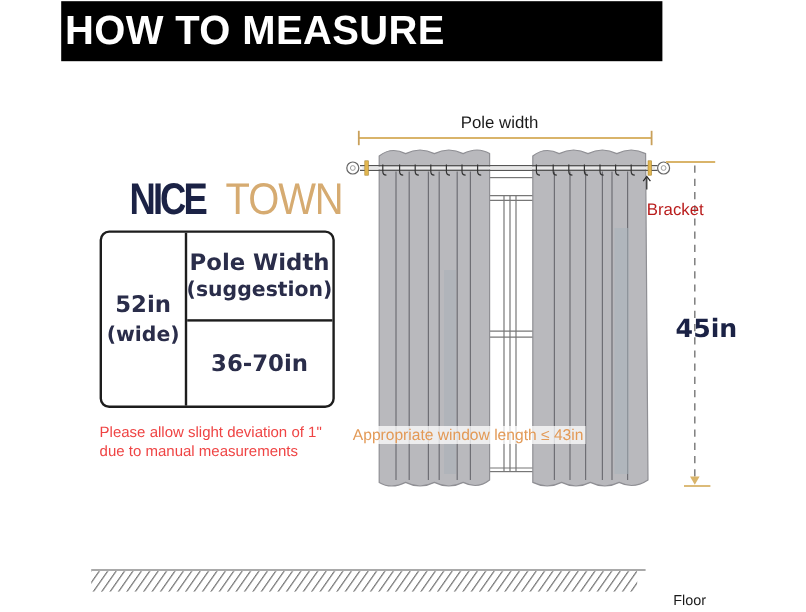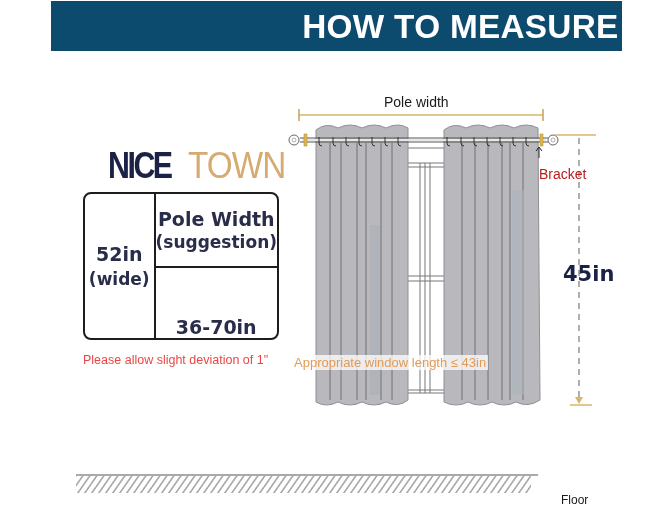--- a/index.html
+++ b/index.html
@@ -1,26 +1,26 @@
 <!DOCTYPE html>
 <html><head>
   <meta charset="utf-8">
   <style>
     * { box-sizing: border-box; margin: 0; padding: 0; }
     body { width: 672px; height: 510px; background: #ffffff; position: relative; overflow: hidden; font-family: "Liberation Sans", sans-serif; }
-    .banner { position: absolute; left: 51px; top: 1px; width: 571px; height: 50px; background: #0c4a6e; display: flex; align-items: center; justify-content: flex-end; }
+    .banner { position: absolute; left: 51px; top: 1px; width: 501px; height: 50px; background: #000000; display: flex; align-items: center; justify-content: flex-start; }
     .banner-title { color: #ffffff; font-weight: bold; font-size: 34px; letter-spacing: 0.3px; font-family: "Liberation Sans", sans-serif; transform: scaleX(0.98); }
     .logo { position: absolute; left: 108px; top: 146px; height: 40px; display: flex; align-items: baseline; font-size: 37px; line-height: 40px; }
     .logo-nice { color: #1b2245; font-weight: bold; letter-spacing: -3px; font-family: "Liberation Sans", sans-serif; transform: scaleX(0.82); transform-origin: left; display: inline-block; width: 80px; }
     .logo-town { color: #d6ab71; font-weight: normal; font-family: "Liberation Sans", sans-serif; transform: scaleX(0.9); transform-origin: left; display: inline-block; letter-spacing: -1px; }
     .spec-table { position: absolute; left: 83px; top: 192px; width: 196px; height: 148px; border: 2px solid #1d1d1d; border-radius: 8px; display: flex; }
     .spec-left { width: 89px; border-right: 2px solid #1d1d1d; display: flex; flex-direction: column; align-items: center; justify-content: center; }
     .spec-right { flex: 1; display: flex; flex-direction: column; }
     .spec-right-top { height: 74px; border-bottom: 2px solid #1d1d1d; display: flex; flex-direction: column; align-items: center; justify-content: center; }
-    .spec-right-bottom { flex: 1; display: flex; align-items: flex-end; justify-content: center; }
+    .spec-right-bottom { flex: 1; display: flex; align-items: center; justify-content: center; }
     .big { color: #2a2d4a; font-weight: bold; font-size: 19px; font-family: "DejaVu Sans", sans-serif; }
     .small { color: #2a2d4a; font-weight: bold; font-size: 17px; font-family: "DejaVu Sans", sans-serif; margin-top: 4px; }
     .note { position: absolute; left: 83px; top: 352px; font-size: 12.5px; color: #ef4444; line-height: 16px; font-family: "Liberation Sans", sans-serif; }
     .diagram { position: absolute; left: 0; top: 0; width: 672px; height: 510px; }
     .pole-width-label { position: absolute; left: 384px; top: 94px; font-size: 14px; color: #1a1a1a; font-family: "Liberation Sans", sans-serif; }
     .bracket-label { position: absolute; left: 539px; top: 166px; font-size: 14px; color: #b91c1c; font-family: "Liberation Sans", sans-serif; }
     .height-label { position: absolute; left: 563px; top: 262px; font-size: 21px; font-weight: bold; color: #1b2245; font-family: "DejaVu Sans", sans-serif; }
     .window-length-label { position: absolute; left: 292px; top: 355px; font-size: 13px; color: #e39a57; font-family: "Liberation Sans", sans-serif; background: rgba(255,255,255,0.75); padding: 0 2px; }
     .floor-label { position: absolute; left: 561px; top: 493px; font-size: 12px; color: #1a1a1a; font-family: "Liberation Sans", sans-serif; }
   </style>
@@ -47,20 +47,21 @@
       <span class="small" style="margin-top:2px">(suggestion)</span>
     </div>
     <div class="spec-right-bottom">
       <span class="big">36-70in</span>
     </div>
   </div>
 </div>
 
 <div class="note">
   <div>Please allow slight deviation of 1"</div>
+  <div>due to manual measurements</div>
 </div>
 
 <svg class="diagram" width="672" height="510" viewBox="0 0 672 510">
   <defs>
     <pattern id="hatch" width="7" height="20" patternUnits="userSpaceOnUse" patternTransform="skewX(-35)">
       <line x1="3" y1="0" x2="3" y2="20" stroke="#555" stroke-width="1"></line>
     </pattern>
   </defs>
 
   <g>

